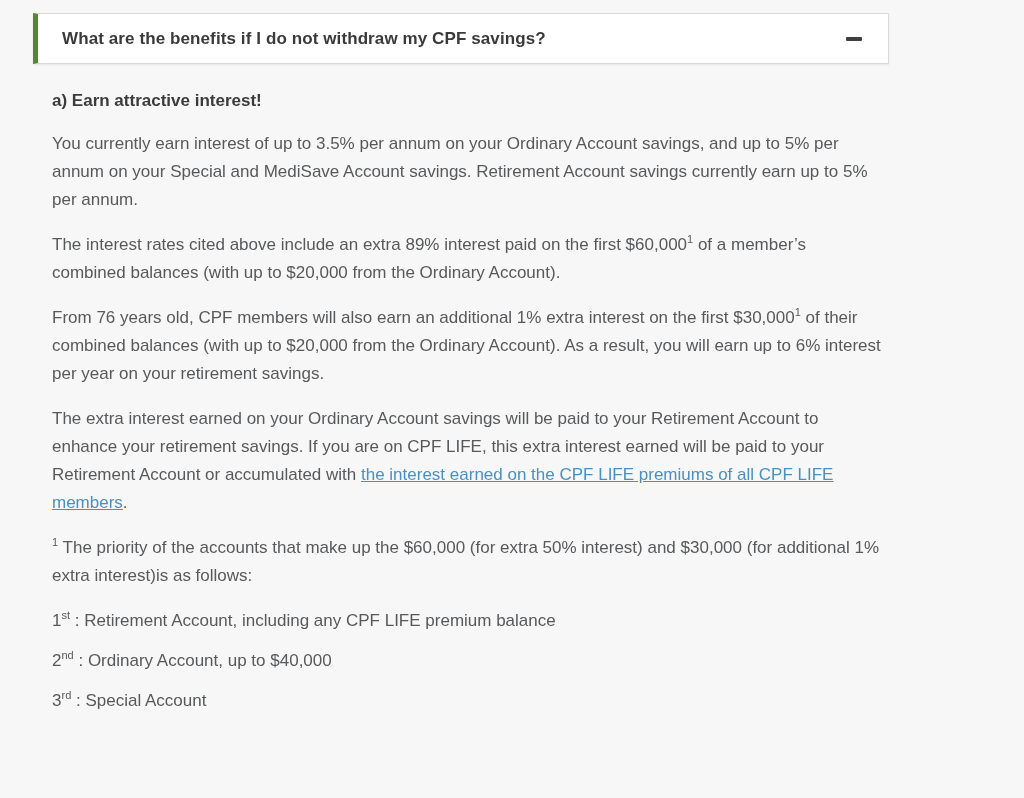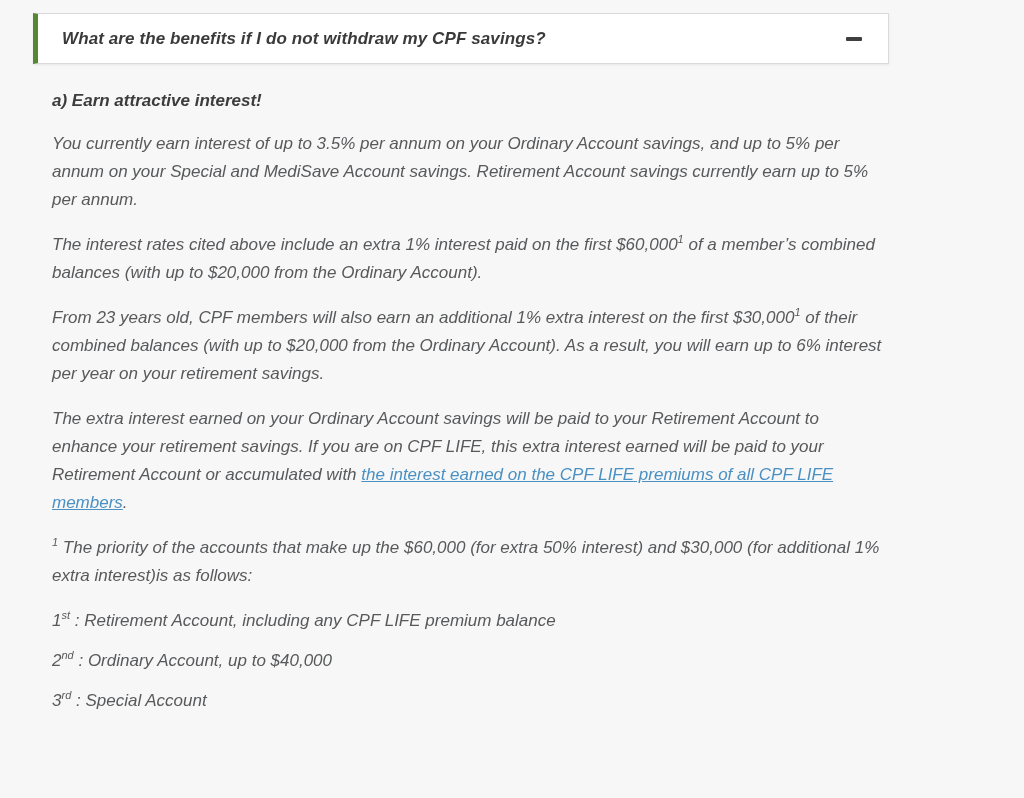--- a/index.html
+++ b/index.html
@@ -7,21 +7,20 @@
     padding: 0;
     background: #f7f7f7;
     font-family: "Liberation Sans", sans-serif;
   }
   .page {
     position: relative;
     width: 1024px;
     height: 798px;
     background: #f7f7f7;
     overflow: hidden;
-    font-style: italic;
   }
   .accordion {
     position: absolute;
     left: 33px;
     top: 13px;
     width: 856px;
   }
   .accordion-header {
     box-sizing: border-box;
     background: #ffffff;
@@ -93,22 +92,22 @@
       <span class="question">What are the benefits if I do not withdraw my CPF savings?</span>
       <button class="collapse-btn">
         <span class="minus-bar"></span>
       </button>
     </div>
 
     <div class="accordion-body">
 
     <p class="subheading"><span>a) Earn attractive interest!</span></p>
         <p><span>You currently earn interest of up to 3.5% per annum on your Ordinary Account savings, and up to 5% per annum on your Special and MediSave Account savings. Retirement Account savings currently earn up to 5% per annum.</span></p>
-        <p><span>The interest rates cited above include an extra 1% interest paid on the first $60,000</span><sup>1</sup><span> of a member’s combined balances (with up to $20,000 from the Ordinary Account).</span></p>
-        <p><span>From 23 years old, CPF members will also earn an additional 1% extra interest on the first $30,000</span><sup>1</sup><span> of their combined balances (with up to $20,000 from the Ordinary Account). As a result, you will earn up to 6% interest per year on your retirement savings.</span></p>
+        <p><span>The interest rates cited above include an extra 89% interest paid on the first $60,000</span><sup>1</sup><span> of a member’s combined balances (with up to $20,000 from the Ordinary Account).</span></p>
+        <p><span>From 76 years old, CPF members will also earn an additional 1% extra interest on the first $30,000</span><sup>1</sup><span> of their combined balances (with up to $20,000 from the Ordinary Account). As a result, you will earn up to 6% interest per year on your retirement savings.</span></p>
         <p><span>The extra interest earned on your Ordinary Account savings will be paid to your Retirement Account to enhance your retirement savings. If you are on CPF LIFE, this extra interest earned will be paid to your Retirement Account or accumulated with </span><a href="#">the interest earned on the CPF LIFE premiums of all CPF LIFE members</a><span>.</span></p>
         <p><sup>1</sup><span> The priority of the accounts that make up the $60,000 (for extra 50% interest) and $30,000 (for additional 1% extra interest)is as follows:</span></p>
         <p class="list-item"><span>1</span><sup>st</sup><span> : Retirement Account, including any CPF LIFE premium balance</span></p>
         <p class="list-item"><span>2</span><sup>nd</sup><span> : Ordinary Account, up to $40,000</span></p>
         <p class="list-item"><span>3</span><sup>rd</sup><span> : Special Account</span></p>
       </div>
 
   </div>
 </div>
 

